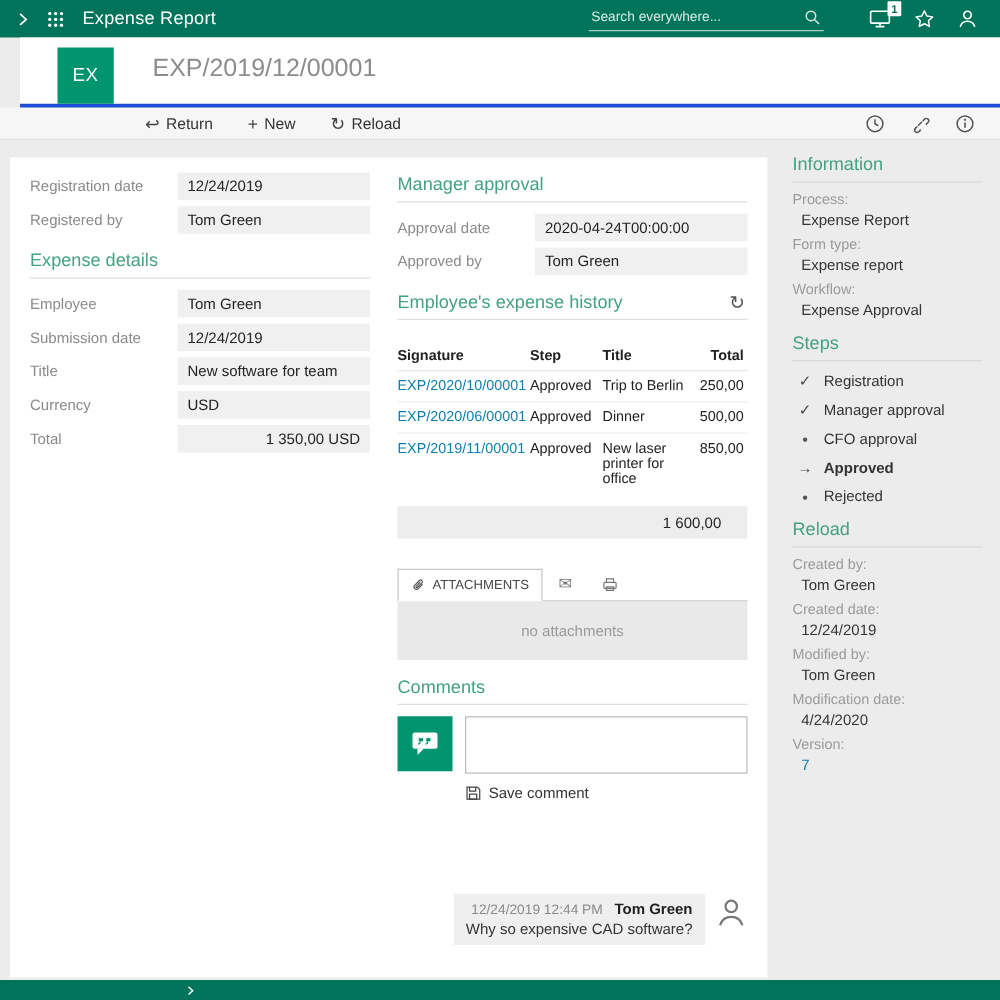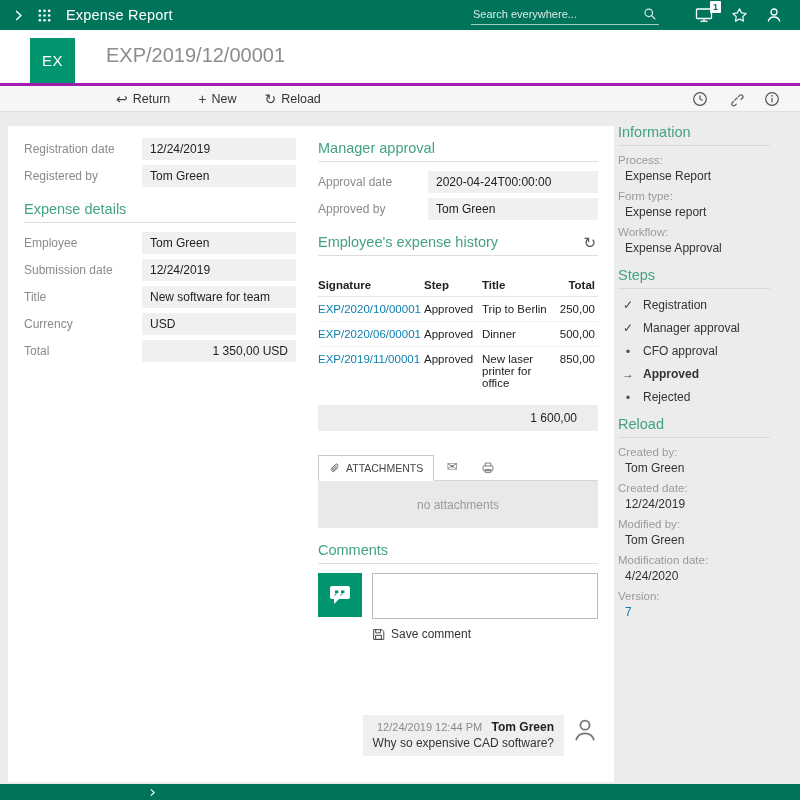--- a/index.html
+++ b/index.html
@@ -11,21 +11,21 @@
   .topbar .chev { display:flex; align-items:center; }
   .topbar .title { font-size:14.5px; font-weight:400; letter-spacing:.2px; margin-left:2px; }
   .search { display:flex; align-items:center; border-bottom:1px solid rgba(255,255,255,.65); width:188px; margin-left:auto; padding:2px 2px 3px; }
   .search input { background:transparent; border:none; outline:none; color:#fff; font-size:11px; width:100%; font-family:inherit; }
   .search input::placeholder { color:rgba(255,255,255,.85); }
   .tb-acts { display:flex; align-items:center; gap:18px; margin-left:24px; margin-right:6px; }
   .badge-wrap { position:relative; display:flex; }
   .notif-badge { position:absolute; top:-6px; right:-8px; background:#fff; color:#00745a; font-size:9px; font-weight:bold; padding:1px 3px; border-radius:1px; line-height:10px; }
 
   
-  .header { height:56px; background:#fff; position:relative; border-bottom:3px solid #a21caf; }
+  .header { height:56px; background:#fff; position:relative; border-bottom:3px solid #1d4ed8;margin-left:16px; }
   .ex-badge { position:absolute; left:30px; top:8px; width:45px; height:45px; background:#00956e; color:#fff; display:flex; align-items:center; justify-content:center; font-size:15px; letter-spacing:.5px; }
   .doc-title { position:absolute; left:106px; top:14px; font-size:20px; color:#8c8c8c; font-weight:400; }
 
   
   .toolbar { height:26px; background:#f6f6f6; border-bottom:1px solid #e0e0e0; display:flex; align-items:center; padding-left:116px; gap:28px; font-size:12.5px; color:#333; }
   .tb-btn { display:flex; align-items:center; gap:5px; cursor:pointer; }
   .tb-btn .g { font-size:14px; color:#444; line-height:1; }
   .tb-right { margin-left:auto; display:flex; align-items:center; gap:20px; padding-right:20px; color:#555; }
 
   
@@ -69,21 +69,21 @@
   .chat-box { background:#efefef; padding:5px 10px 6px; text-align:right; font-size:12px;margin-top:12px; }
   .chat-meta { color:#8a8a8a; font-size:11px; }
   .chat-author { color:#222; font-weight:bold; margin-left:6px; font-size:12px; }
   .chat-text { color:#333; margin-top:2px; }
 
   
   .breakdown { margin-top:26px; }
   .bd-title { font-size:13px; color:#333; margin-bottom:10px; font-weight:400; }
 
   
-  .sidebar { position:absolute; top:112px; right:16px; width:176px; bottom:16px; padding:12px 14px 0 10px; overflow:hidden; }
+  .sidebar { position:absolute; top:112px; right:0; width:176px; bottom:16px; padding:12px 14px 0 10px; overflow:hidden; }
   .sb-h { color:#43a184; font-size:14.5px; font-weight:400; border-bottom:1px solid #d8d8d8; padding-bottom:5px; margin:12px 0 8px; }
   .sb-h.first { margin-top:0; }
   .sb-label { color:#9a9a9a; font-size:11.5px; margin-top:7px; }
   .sb-value { color:#333; font-size:12px; padding-left:7px; margin-top:3px; }
   .sb-value.link { color:#0d7fae; cursor:pointer; }
   .step { display:flex; gap:9px; align-items:center; font-size:12px; color:#333; margin:9px 0 9px 4px; }
   .step .ico { width:12px; text-align:center; color:#444; font-size:12px; line-height:1; }
   .step.pending .ico { font-size:13px; color:#555; }
   .step.current { font-weight:bold; }
 

